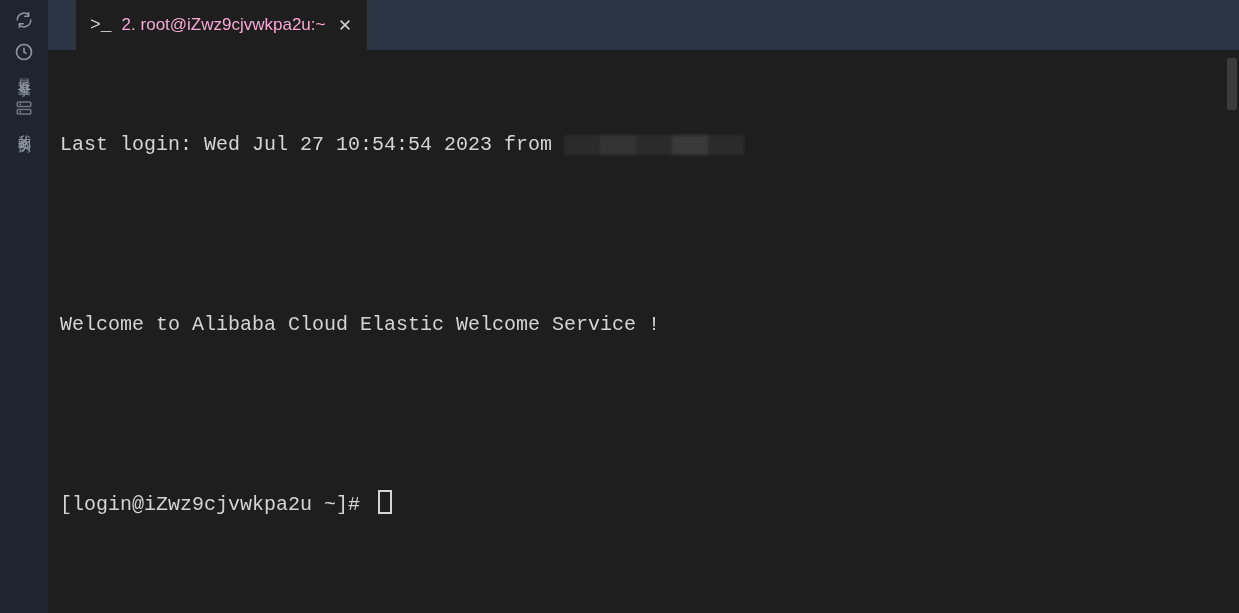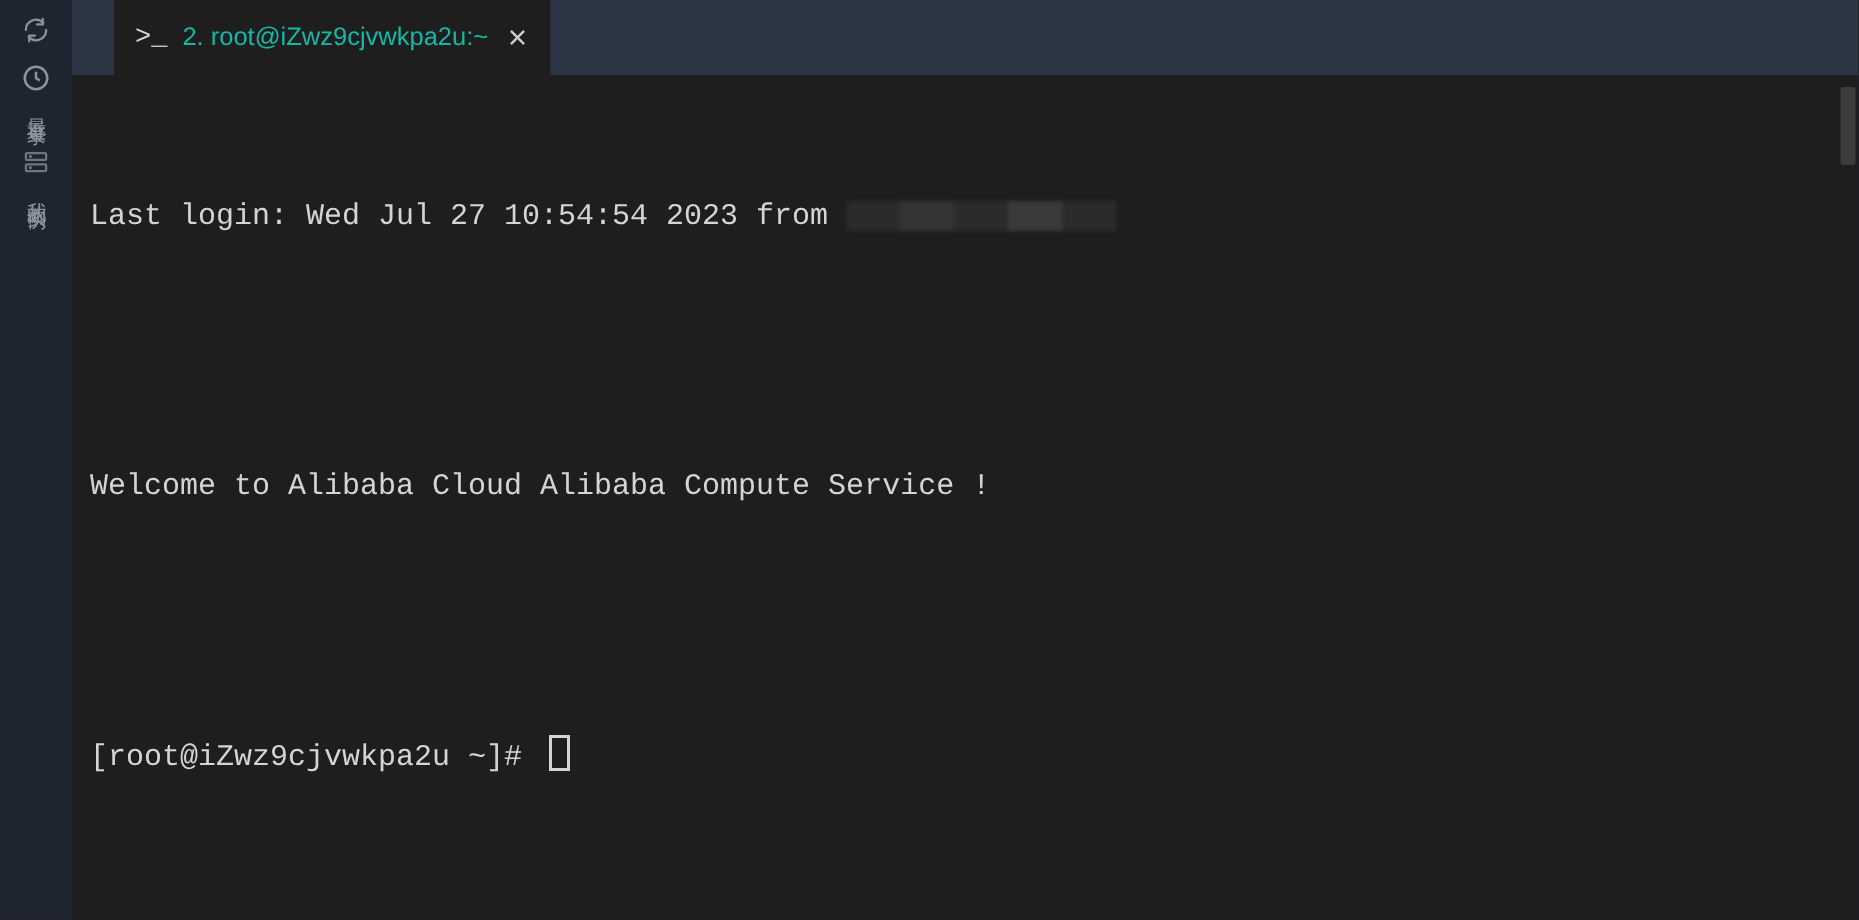--- a/index.html
+++ b/index.html
@@ -71,21 +71,21 @@
       border-top: 0;
     }
     .tab .term-icon {
       font-family: "Consolas","Courier New",monospace;
       font-weight: 400;
       font-size: 18px;
       color: #d6d6d6;
     }
     .tab-title {
       font-size: 17px;
-      color: #14b8a6;
+      color: #f9a8d4;
       white-space: nowrap;
     }
     .tab-close {
       width: 16px; height: 16px;
       display: flex; align-items: center; justify-content: center;
       color: #cfcfcf; cursor: pointer;
       font-size: 16px;
       margin-left: 2px;
     }
 
@@ -185,22 +185,22 @@
           <line x1="3" y1="3" x2="13" y2="13"></line>
           <line x1="13" y1="3" x2="3" y2="13"></line>
         </svg>
       </span>
     </div>
   </div>
 
   <div class="terminal">
     <span class="term-line"><span>Last login: Wed Jul 27 10:54:54 2023 from </span><span class="redacted-chunk"></span></span>
     <span class="term-line"> </span>
-    <span class="term-line">Welcome to Alibaba Cloud Alibaba Compute Service !</span>
+    <span class="term-line">Welcome to Alibaba Cloud Elastic Welcome Service !</span>
     <span class="term-line"> </span>
-    <span class="term-line"><span>[root@iZwz9cjvwkpa2u ~]# </span><span class="prompt-cursor"></span></span>
+    <span class="term-line"><span>[login@iZwz9cjvwkpa2u ~]# </span><span class="prompt-cursor"></span></span>
 
     <div class="vscroll">
       <div class="vscroll-thumb"></div>
     </div>
   </div>
 
 </div>
 
 </body></html>

